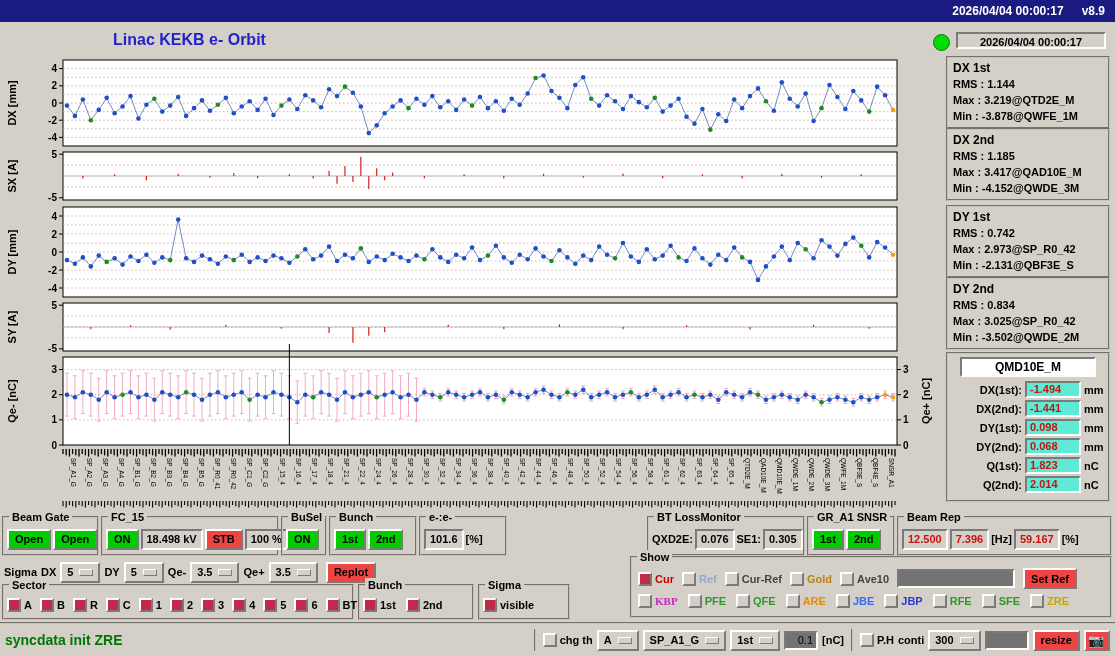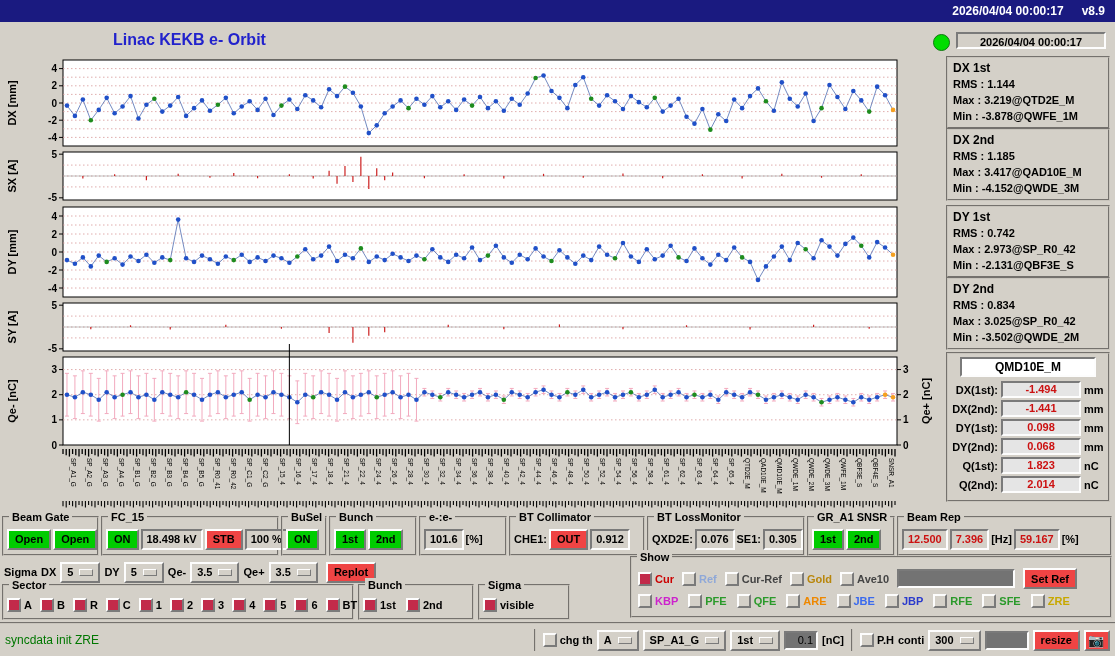--- a/index.html
+++ b/index.html
@@ -25,21 +25,21 @@
   .redtxt{color:#cc1111;}
   .statbox{position:absolute;left:946px;width:164px;box-sizing:border-box;padding:2px 5px 3px;
            font-size:11px;font-weight:bold;line-height:16px;border:2px groove #c8c4bc;}
   .st-title{font-size:12px;}
   #qmd{position:absolute;left:946px;top:352px;width:164px;height:150px;border:2px groove #c8c4bc;
        box-sizing:border-box;padding:3px 4px;}
   #qmd-title{background:#fff;border:2px solid;border-color:#7a7a7a #fdfdfd #fdfdfd #7a7a7a;
              text-align:center;font-weight:bold;font-size:12px;margin:0 8px 3px;line-height:16px;}
   .qmd-row{display:flex;align-items:center;gap:3px;font-size:11px;font-weight:bold;height:19px;}
   .qmd-label{flex:1;text-align:right;}
-  .qmd-val{width:46px;background:#e5e5e5;color:#cc1111;text-align:center;padding:0 15px;
+  .qmd-val{width:46px;background:#5eead4;color:#cc1111;text-align:left;padding:0 3px;
            border:2px solid;border-color:#7a7a7a #fdfdfd #fdfdfd #7a7a7a;line-height:13px;}
   .qmd-unit{width:20px;text-align:left;}
   .lframe{position:absolute;border:2px groove #c8c4bc;box-sizing:border-box;}
   .ft{position:absolute;top:-8px;left:5px;background:#d4d0c8;padding:0 3px;font-size:11px;
       font-weight:bold;line-height:14px;white-space:nowrap;}
   .fc{display:flex;align-items:center;height:100%;padding:8px 3px 2px;gap:2px;box-sizing:border-box;}
   .lbl{font-size:11px;font-weight:bold;white-space:nowrap;}
   .dd{display:inline-flex;align-items:center;gap:6px;appearance:none;border:2px solid;
       border-color:#fdfdfd #7a7a7a #7a7a7a #fdfdfd;background:#d4d0c8;
       font-family:"Liberation Sans",sans-serif;font-weight:bold;font-size:11px;
@@ -49,21 +49,21 @@
   .chk{display:inline-flex;align-items:center;gap:3px;font-size:11px;font-weight:bold;white-space:nowrap;}
   .cbox{width:10px;height:10px;border:2px solid;border-color:#fdfdfd #7a7a7a #7a7a7a #fdfdfd;
         background:#d4d0c8;flex:none;}
   .cbox.on{background:#c22a4a;}
   .entry{border:2px solid;border-color:#7a7a7a #fdfdfd #fdfdfd #7a7a7a;background:#737373;height:19px;
          box-sizing:border-box;font:11px "Liberation Sans",sans-serif;padding:0 3px;}
   #rangerow{position:absolute;left:4px;top:560px;height:24px;display:flex;align-items:center;gap:4px;}
   #showframe .show-row{position:absolute;left:6px;right:6px;display:flex;align-items:center;gap:8px;}
   #statusbar{position:absolute;left:0;top:622px;width:1115px;height:34px;border-top:2px groove #c8c4bc;
              display:flex;align-items:center;padding:0 5px;gap:4px;box-sizing:border-box;}
-  #status-msg{color:#007700;font-weight:normal;font-size:12px;margin-right:auto;}
+  #status-msg{color:#007700;font-weight:bold;font-size:14px;margin-right:auto;}
   .vsep{width:0;height:22px;border-left:2px groove #c8c4bc;margin:0 3px;}
   #chartsvg{position:absolute;left:0;top:55px;}
 </style>
 </head>
 <body>
 
 <div id="root">
 
   <div id="topbar">
     <span>2026/04/04 00:00:17</span>
@@ -1498,28 +1498,20 @@
   </div>
 
   <div class="lframe" style="left:419px;top:516px;width:88px;height:40px">
     <span class="ft">e-:e-</span>
     <div class="fc">
       <span class="disp">101.6</span>
       <span class="lbl">[%]</span>
     </div>
   </div>
 
-  <div class="lframe" style="left:509px;top:516px;width:136px;height:40px">
-    <span class="ft">BT Collimator</span>
-    <div class="fc">
-      <span class="lbl">CHE1:</span>
-      <button class="btn">OUT</button>
-      <span class="disp">0.912</span>
-    </div>
-  </div>
 
   <div class="lframe" style="left:647px;top:516px;width:158px;height:40px">
     <span class="ft">BT LossMonitor</span>
     <div class="fc">
       <span class="lbl">QXD2E:</span>
       <span class="disp">0.076</span>
       <span class="lbl">SE1:</span>
       <span class="disp">0.305</span>
     </div>
   </div>
@@ -1593,21 +1585,21 @@
             <span style="color: rgb(68, 68, 68);">Ave10</span>
           </span>
         </span>
       <input class="entry" style="width: 118px;" value="">
       <button class="btn">Set Ref</button>
     </div>
     <div class="show-row" style="top:36px">
       <span id="show-checks2" style="display:flex;gap:10px;align-items:center">
           <span class="chk">
             <span class="cbox"></span>
-            <span style="color: rgb(204, 34, 204);">KBP</span>
+            <span style="color: rgb(204, 34, 204); font-family: Liberation Serif, serif;">KBP</span>
           </span>
           <span class="chk">
             <span class="cbox"></span>
             <span style="color: rgb(42, 154, 42);">PFE</span>
           </span>
           <span class="chk">
             <span class="cbox"></span>
             <span style="color: rgb(42, 154, 42);">QFE</span>
           </span>
           <span class="chk">

